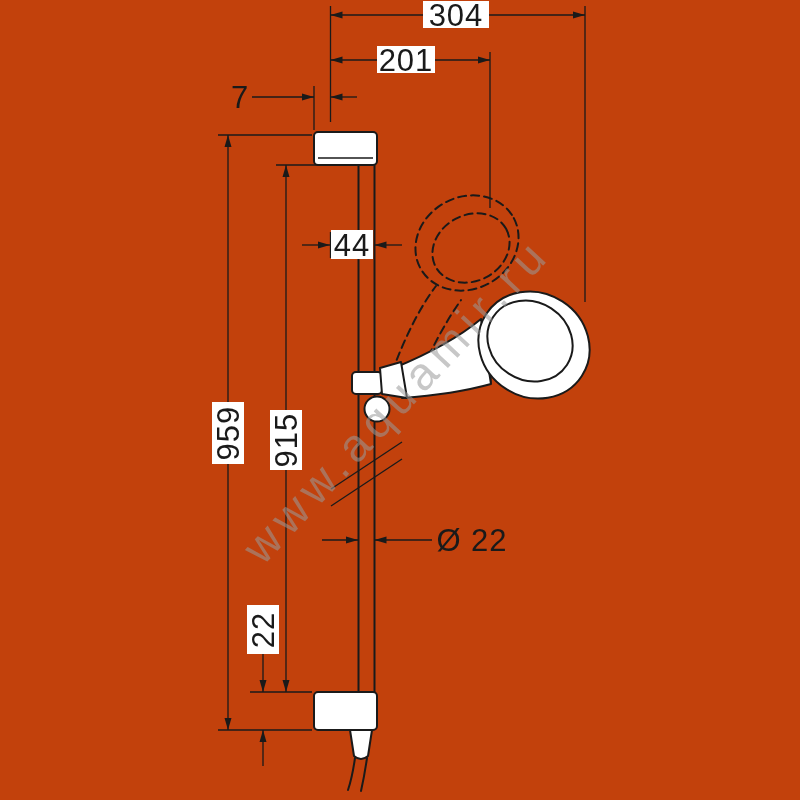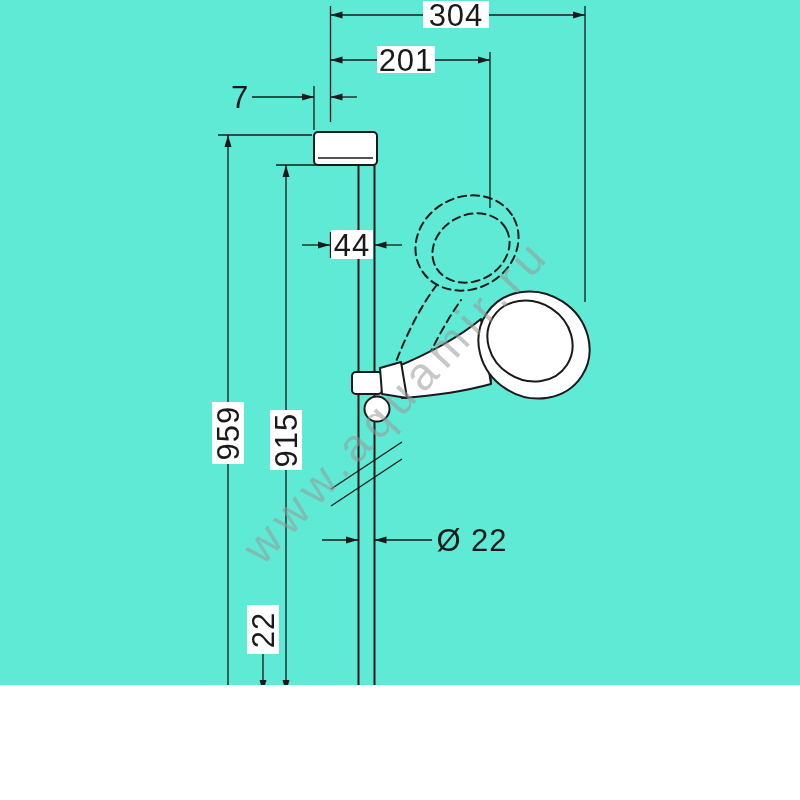--- a/index.html
+++ b/index.html
@@ -3,22 +3,22 @@
 <meta charset="utf-8">
 <style>
   html, body {
     margin: 0;
     padding: 0;
     background: #ffffff;
   }
   .canvas {
     position: relative;
     width: 800px;
-    height: 685px;
-    background: #5eead4;
+    height: 800px;
+    background: #c2410c;
     overflow: hidden;
     font-family: "Liberation Sans", sans-serif;
   }
   svg { position: absolute; inset: 0; }
 
   .ln    { stroke: #1a1a1a; stroke-width: 2;   fill: none; stroke-linecap: round; stroke-linejoin: round; }
   .thin  { stroke: #1a1a1a; stroke-width: 1.3; fill: none; stroke-linecap: butt; }
   .dash  { stroke-dasharray: 8 5; }
   .fillw { fill: #ffffff; }
   .arrow { fill: #1a1a1a; stroke: none; }

